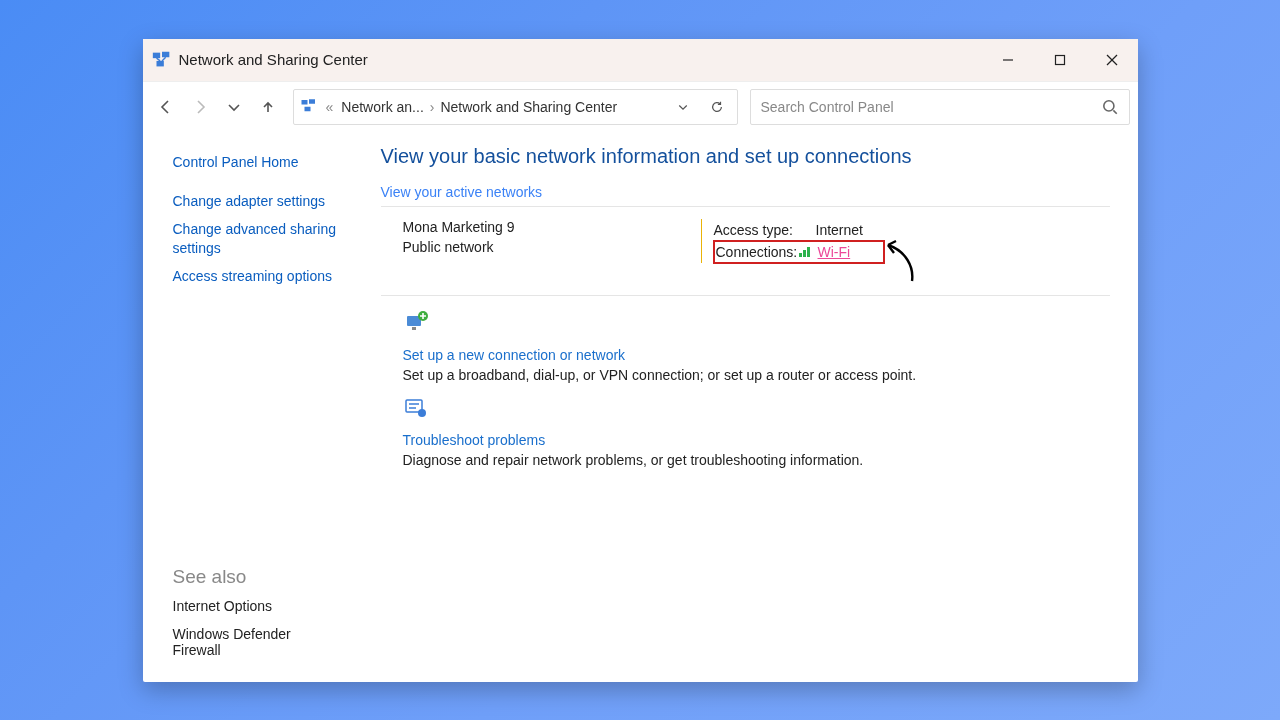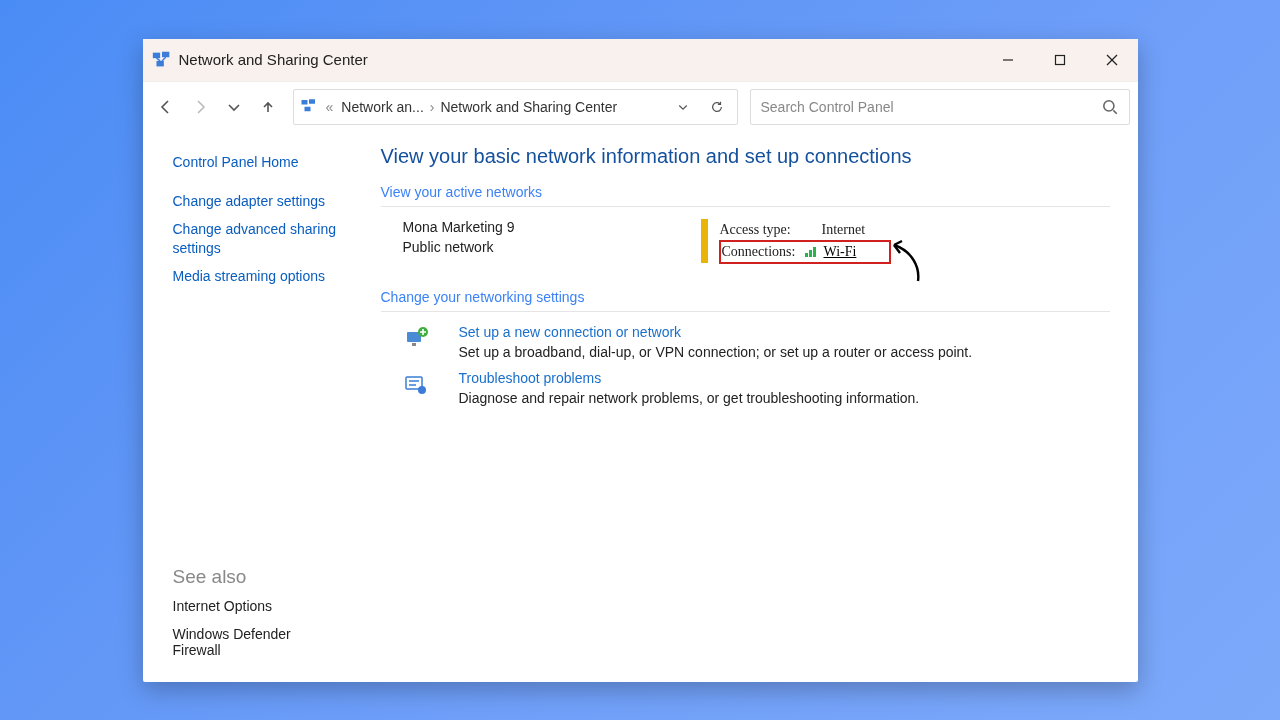--- a/index.html
+++ b/index.html
@@ -59,28 +59,28 @@
   .see-also { margin-top:auto; color:#888; font-size:19px; margin-bottom:6px; }
   .see-link { color:#222; font-size:14px; margin-bottom:8px; cursor:pointer; }
   .main { flex:1; padding: 12px 28px 0 28px; font-size:14px; color:#222; }
   .main h1 { color:#14509c; font-weight:400; font-size:20px; margin-bottom: 16px; }
   .section-label { color:#3b82f6; margin-bottom:4px; }
   .divider { height:1px; background:#e5e5e5; margin: 6px 0 12px 0; }
   .active-row { display:flex; }
   .net-name { font-weight:400; }
   .net-type { margin-top:4px; }
   .net-left { width: 320px; padding-left: 22px; }
-  .net-right { border-left: 7px solid #eab308; padding-left: 12px; position:relative; width: 320px; font-family: Liberation Serif, serif; }
+  .net-right { border-left: 1px solid #eab308; padding-left: 12px; position:relative; width: 320px; }
   .kv { display:flex; align-items:center; height:22px; }
   .kv .k { width: 102px; color:#222; }
   .kv .v { color:#222; }
   .kv.highlight { outline: 2px solid #d02020; outline-offset: -1px; width: 170px; padding-left:2px; }
-  .wifi-link { color:#000000; text-decoration:underline; cursor:pointer; }
+  .wifi-link { color:#ec4899; text-decoration:underline; cursor:pointer; }
   .wifi-icon { width:16px;height:13px; display:inline-block; margin-right:4px; vertical-align:middle; }
-  .task { display:flex; gap: 30px; margin-top: 10px; }
+  .task { display:flex; gap: 11px; margin-top: 10px; flex-direction: column; }
   .task-icon { width:26px;height:26px; display:flex;align-items:center;justify-content:center; margin-top:2px; }
   .task-title { color:#1a6fcc; cursor:pointer; }
   .task-desc { margin-top:4px; color:#222; }
   .arrow-annot { position:absolute; left: 180px; top: 18px; }
 </style>
 </head>
 <body>
 
 <div class="window">
 
@@ -173,21 +173,21 @@
       </span>
     </div>
   </div>
 
   <div class="body">
     <div class="sidebar">
       <div class="side-link">Control Panel Home</div>
       <div class="side-gap"></div>
       <div class="side-link side-block">Change adapter settings</div>
       <div class="side-link side-block">Change advanced sharing settings</div>
-      <div class="side-link side-block">Media streaming options</div>
+      <div class="side-link side-block">Access streaming options</div>
 
       <div class="see-also">See also</div>
       <div class="see-link">Internet Options</div>
       <div class="see-link">Windows Defender Firewall</div>
     </div>
 
     <div class="main">
       <h1>View your basic network information and set up connections</h1>
 
       <div class="section-label">View your active networks</div>
@@ -217,21 +217,20 @@
           <span class="arrow-annot">
             <svg width="36" height="46" viewBox="0 0 36 46">
                 <path d="M30 44 C 32 30 24 14 6 8" fill="none" stroke="#000" stroke-width="2.4"></path>
                 <path d="M6 8 L14 4 M6 8 L12 16" fill="none" stroke="#000" stroke-width="2.4"></path>
               </svg>
           </span>
         </div>
       </div>
 
       <div style="height:26px"></div>
-      <div class="section-label">Change your networking settings</div>
       <div class="divider"></div>
 
       <div class="task" style="padding-left:22px">
         <span class="task-icon">
           <svg viewBox="0 0 26 26">
               <rect x="4" y="6" width="14" height="10" fill="#4b8bd6" rx="1"></rect>
               <rect x="9" y="17" width="4" height="3" fill="#888"></rect>
               <circle cx="20" cy="6" r="5" fill="#3fae3f"></circle>
               <path d="M20 3v6 M17 6h6" stroke="#fff" stroke-width="1.6"></path>
             </svg>

